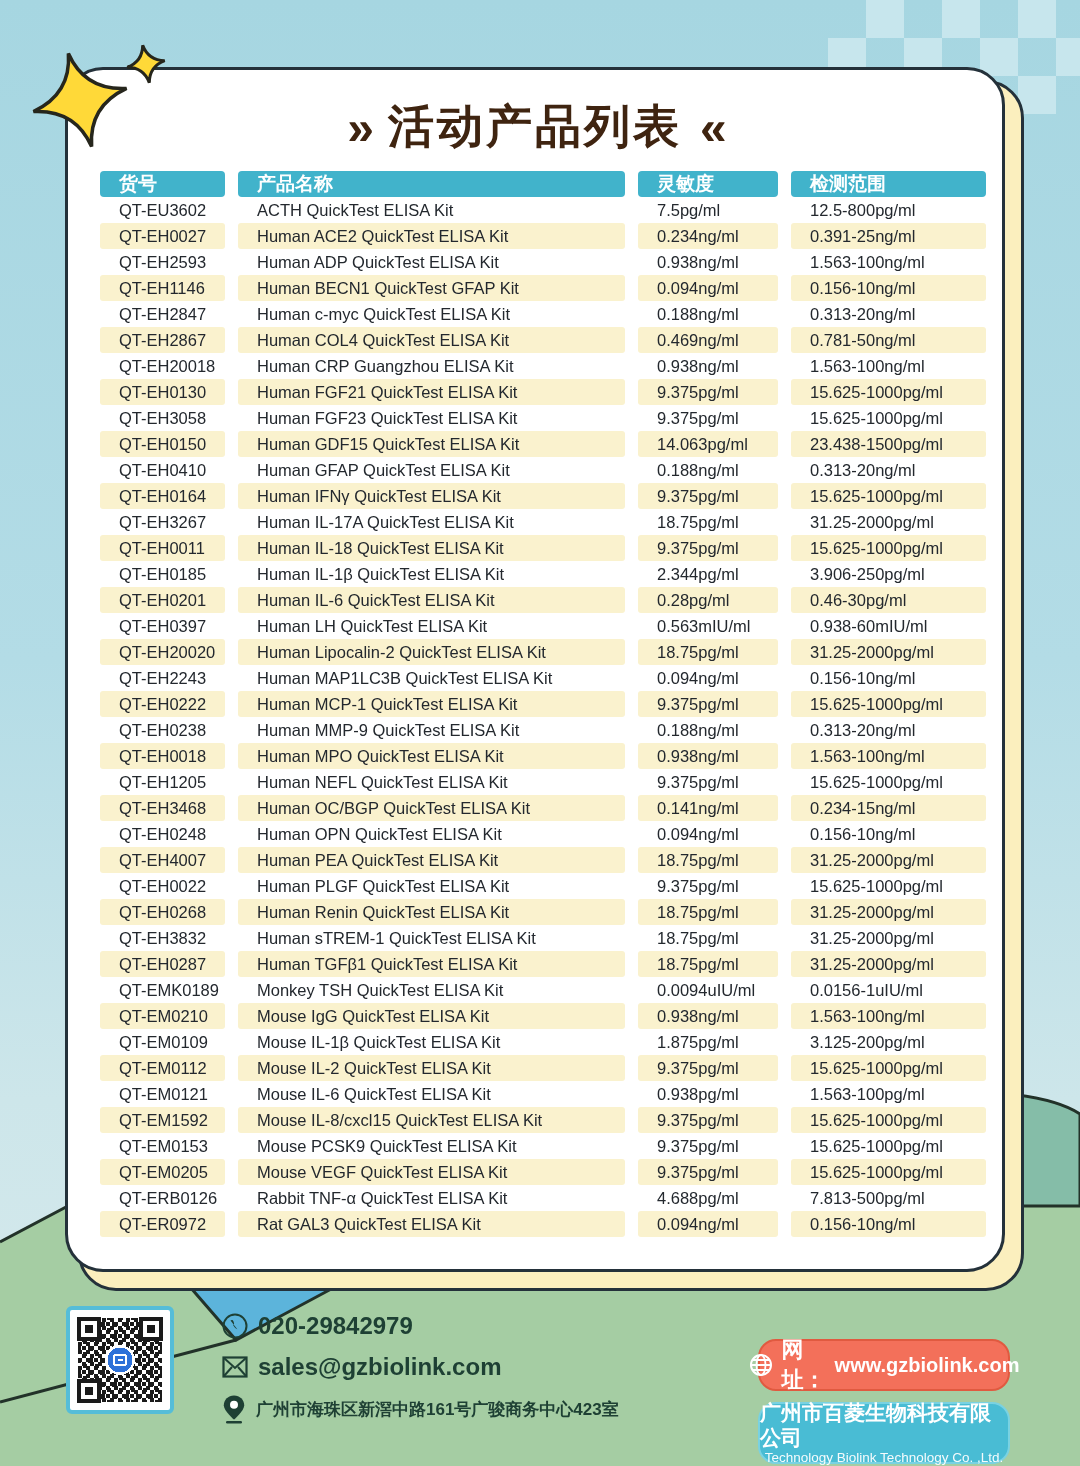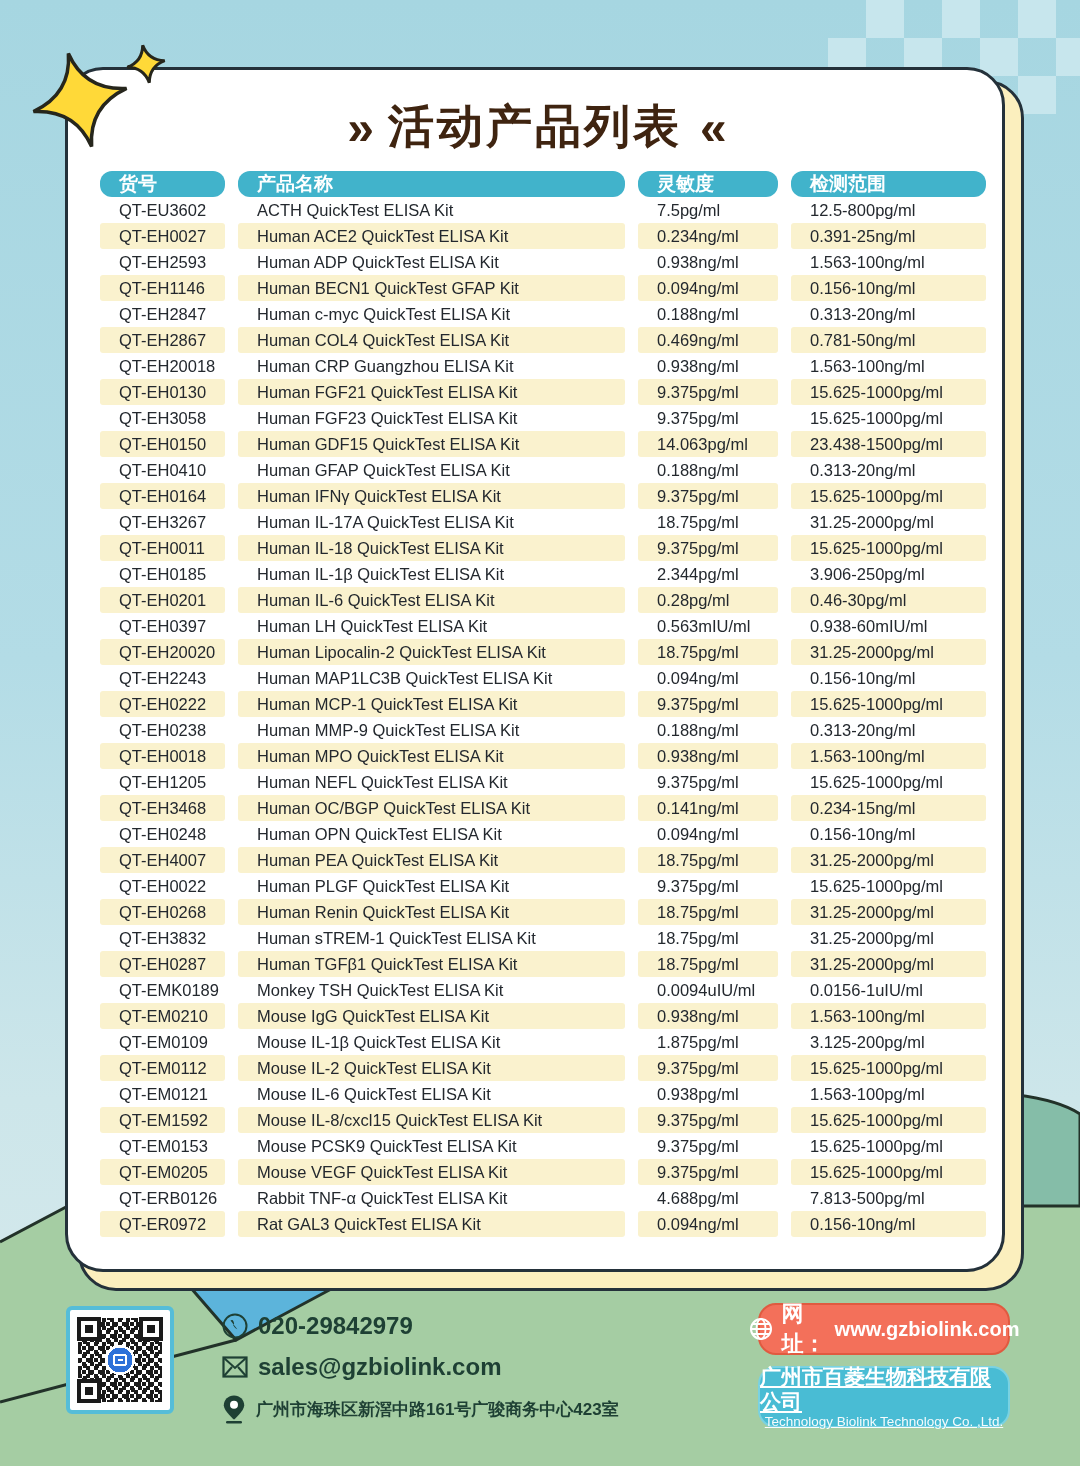--- a/index.html
+++ b/index.html
@@ -36,51 +36,51 @@
   .tbl{
     position:absolute;left:32px;top:101px;
     display:grid;
     grid-template-columns:125px 387px 140px 195px;
     grid-auto-rows:26px;
     column-gap:13px;
     font-size:16.5px;color:#23282e;
   }
   .tbl .hcell{
     background:#41b3cb;color:#ffffff;font-weight:700;font-size:19px;
-    border-radius:12px;display:flex;align-items:center;padding-left:19px;box-sizing:border-box;
+    border-radius:4px;display:flex;align-items:center;padding-left:19px;box-sizing:border-box;
   }
   .tbl .cell{
     display:flex;align-items:center;padding-left:19px;box-sizing:border-box;
     white-space:nowrap;overflow:hidden;
   }
   .tbl .cell.alt{background:#faf2ce;border-radius:3px;}
   
   .qr-block{
     position:absolute;left:66px;top:1306px;width:108px;height:108px;z-index:6;
     background:#ffffff;border:4px solid #55bdd8;border-radius:6px;box-sizing:border-box;
     display:flex;align-items:center;justify-content:center;
   }
   .contact{
     position:absolute;left:222px;top:1312px;z-index:6;color:#1e4034;font-weight:700;
   }
   .contact .row{display:flex;align-items:center;gap:10px;margin-bottom:13px;}
   .contact .row .txt{font-size:24px;}
   .contact .row .txt.addr{font-size:17px;}
   .pill{
     position:absolute;left:758px;width:252px;z-index:6;border-radius:18px;
-    display:flex;align-items:center;justify-content:center;color:#fff;box-sizing:border-box;
+    display:flex;align-items:center;justify-content:center;color:#fff;box-sizing:border-box;margin-top:36px;
   }
   .pill.web{
     top:1303px;height:52px;background:#f3705a;border:2px solid #e05a40;gap:9px;
     font-weight:700;font-size:20px;
   }
   .pill.web .lbl{font-size:22px;}
   .pill.company{
     top:1366px;height:62px;background:#49bcd4;border:2px solid #79d2e2;
-    flex-direction:column;line-height:1.2;text-decoration:underline;
+    flex-direction:column;line-height:1.2;
   }
   .pill.company .cn{font-weight:700;font-size:21px;}
   .pill.company .en{font-size:13.5px;font-weight:400;opacity:.95;}
   .ic{flex:0 0 auto;display:block;}
 </style>
 </head>
 <body>
 
 <div class="checker"></div>
 

